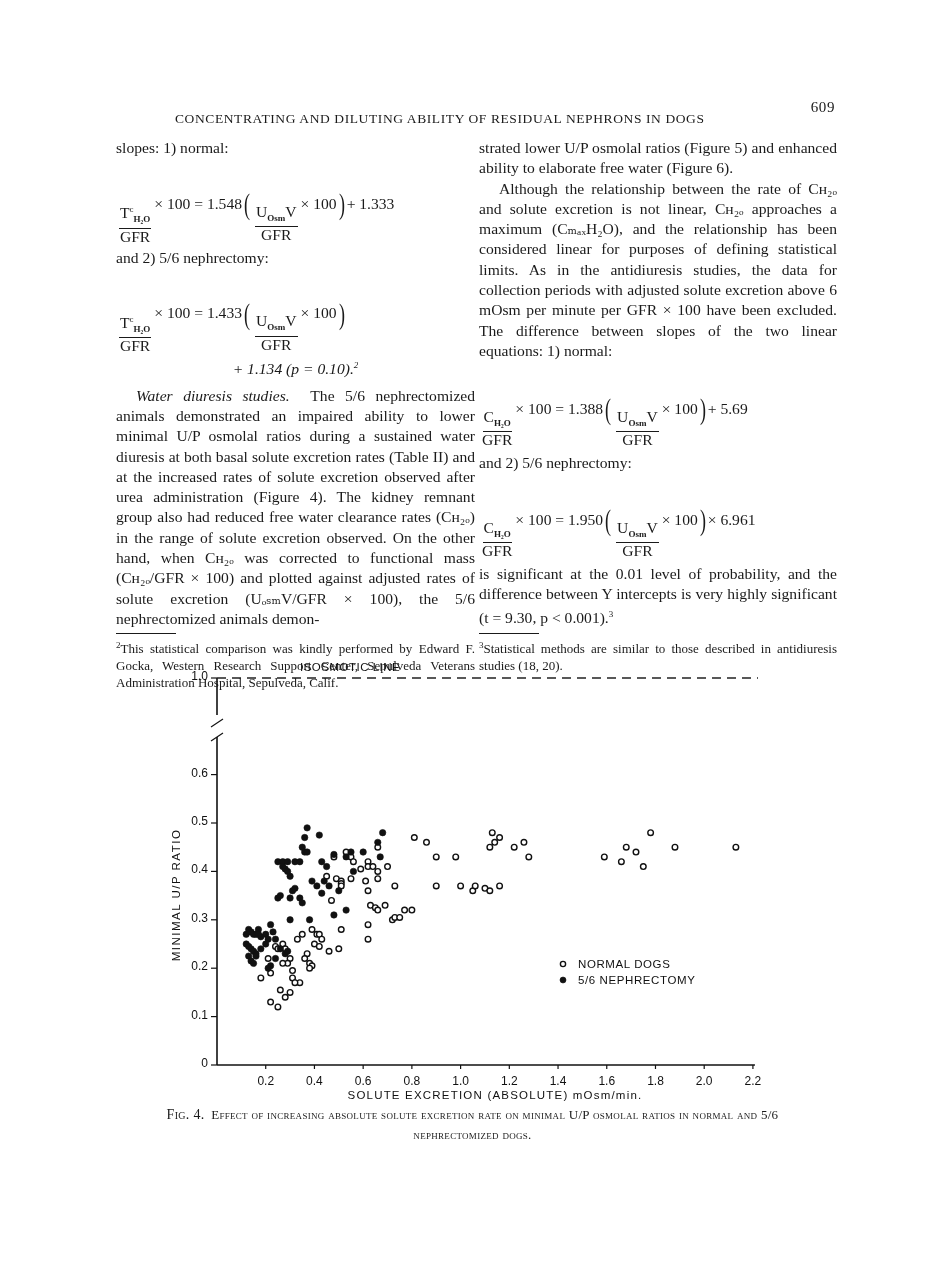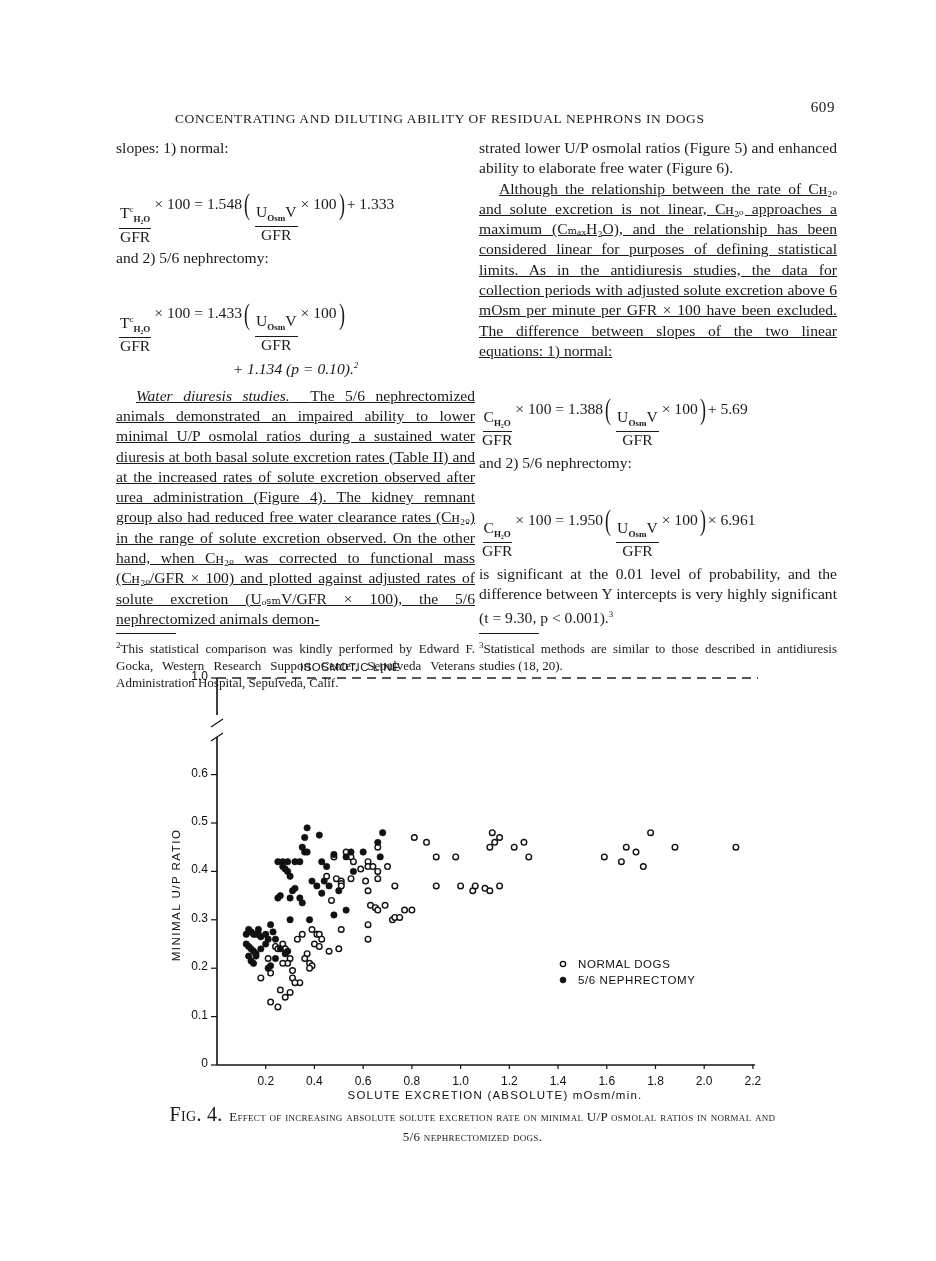--- a/index.html
+++ b/index.html
@@ -11,29 +11,29 @@
   .header .pageno { position:absolute; right:0; top:0; font-size:15px; }
   .col { position:absolute; font-size:15.6px; line-height:20.3px; text-align:justify; }
   .col p { margin:0; }
   .col-left { left:116px; top:138px; width:359px; }
   .col-right { left:479px; top:138px; width:358px; }
   .eq { display:flex; align-items:center; white-space:nowrap; margin:6px 0 4px 0; }
   .frac { display:inline-flex; flex-direction:column; align-items:center; line-height:15px; margin:0 3px; }
   .frac .num { border-bottom:1px solid #1a1a1a; padding:0 1px;margin-top:38px; }
   .frac .num sub, .col sub { font-size:9px; font-weight:bold; }
   .paren { font-size:30px; line-height:30px; transform:scaleX(0.6); display:inline-block; }
-  .indent { text-indent:20px;text-decoration:underline; }
+  .indent { text-indent:20px; }
   .italic { font-style:italic; }
   .fn-rule { width:60px; border-top:1px solid #1a1a1a; margin:4px 0 3px 0; }
   .footnote { font-size:13px; line-height:16.5px; text-align:justify; }
   sup { font-size:9px; }
   svg.fig { position:absolute; left:0; top:0; }
   .caption { position:absolute; left:165px; top:1105px; width:615px; text-align:center;
              font-size:12px; line-height:19px; letter-spacing:0.3px; }
-  .caption .fig-label { font-variant:small-caps; font-size:20px; }
+  .caption .fig-label { font-variant:small-caps; font-size:14px; }
   .caption .sc { font-variant:small-caps; font-size:13px; }
 </style>
 </head>
 <body>
 
 <div class="abs header">
   <span class="title">CONCENTRATING AND DILUTING ABILITY OF RESIDUAL NEPHRONS IN DOGS</span>
   <span class="pageno">609</span>
 </div>
 

